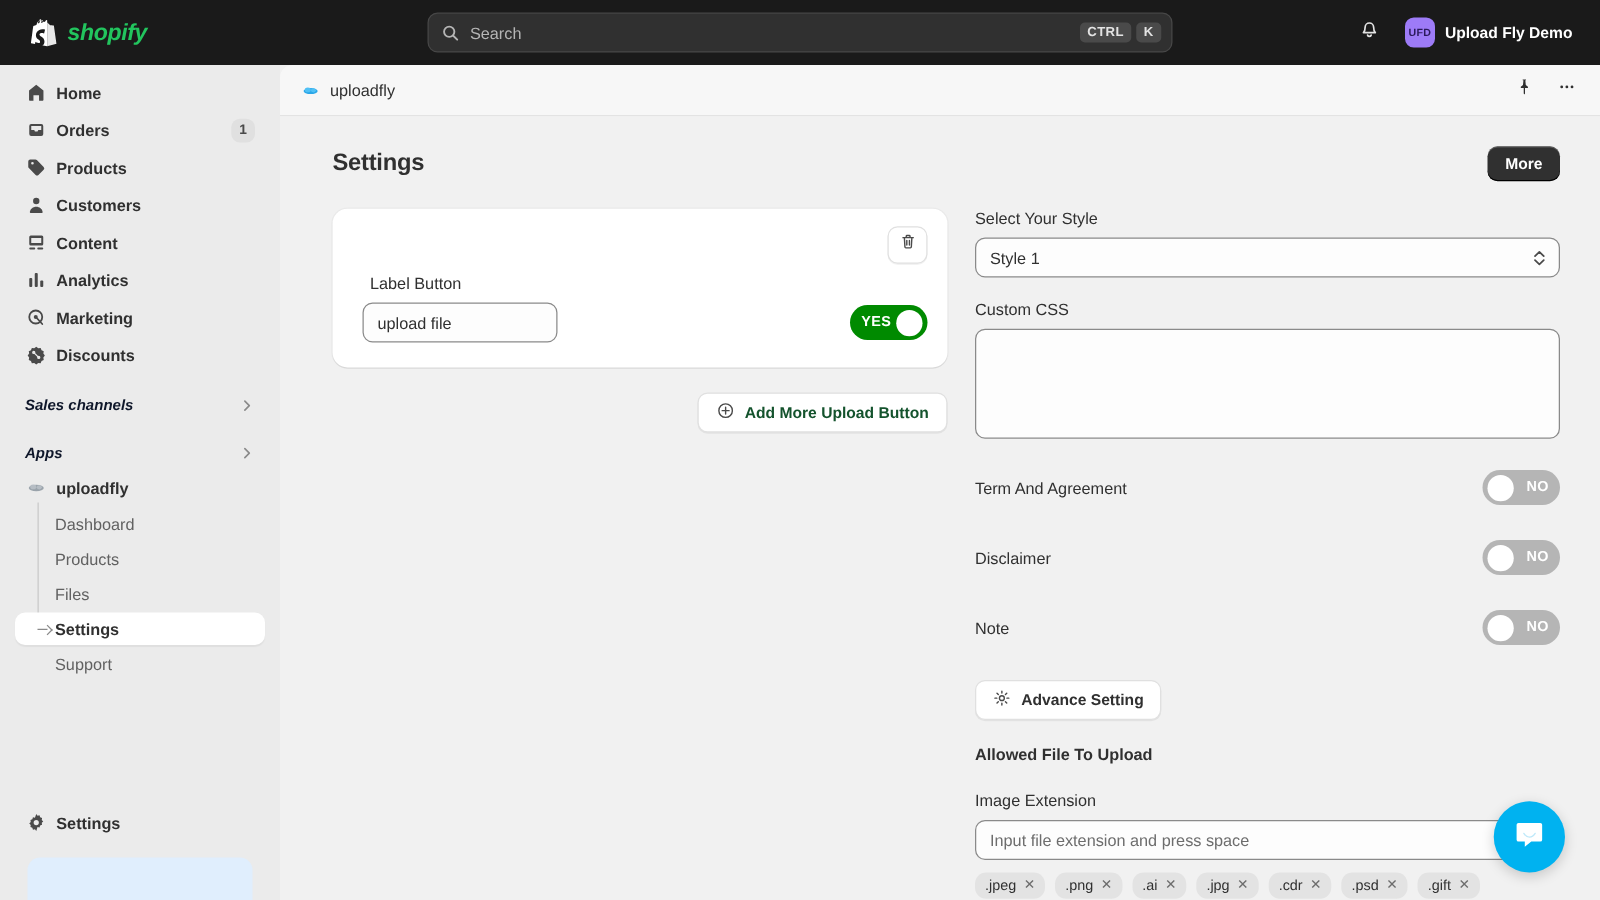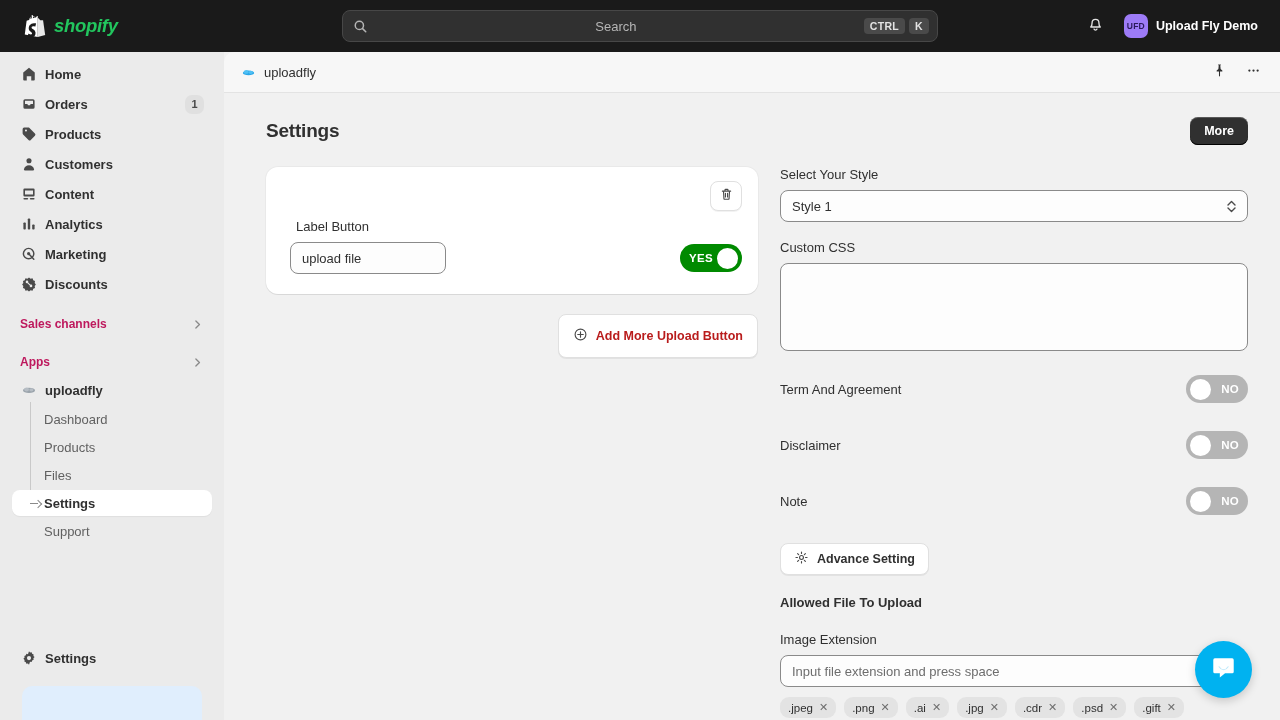--- a/index.html
+++ b/index.html
@@ -31,21 +31,21 @@
   .searchbox {
     width: 596px; height: 32px;
     background: #303030;
     border: 1px solid #474747;
     border-radius: 8px;
     display: flex; align-items: center;
     padding: 0 8px 0 10px;
     gap: 8px;
   }
   .search-ico { width: 15px; height: 15px; flex: 0 0 15px; color: #b5b5b5; }
-  .search-ph { flex: 1; color: #b5b5b5; font-size: 13px; text-align: center; }
+  .search-ph { flex: 1; color: #b5b5b5; font-size: 13px; }
   .kbd-group { display: flex; gap: 4px; }
   .kbd {
     background: #4a4a4a; color: #e3e3e3;
     font-size: 10.5px; font-weight: 600;
     border-radius: 4px;
     padding: 3px 6px; line-height: 1;
     letter-spacing: 0.3px;
   }
 
   .topright { display: flex; align-items: center; gap: 8px; }
@@ -100,22 +100,22 @@
     min-width: 19px; height: 19px;
     display: flex; align-items: center; justify-content: center;
     padding: 0 5px;
   }
 
   .section-head {
     height: 28px; margin-top: 10px;
     display: flex; align-items: center;
     padding: 0 8px;
     border-radius: 8px;
-    color: #be185d;
-    font-size: 12px; font-weight: 700;
+    color: #0f172a;
+    font-size: 12px; font-weight: 700; font-style: italic;
   }
   .section-head .sh-label { flex: 1; }
   .chev { color: #8a8a8a; width: 13px; height: 13px; }
 
   .app-row {
     height: 28px;
     display: flex; align-items: center; gap: 8px;
     padding: 0 8px;
     border-radius: 8px;
     color: #303030; font-size: 13px; font-weight: 600;
@@ -289,25 +289,25 @@
     font-size: 12.5px; font-weight: 600; color: #303030;
     box-shadow: 0 1px 0 rgba(0,0,0,0.05);
     font-family: "Liberation Sans", sans-serif;
     margin-left: 14px; margin-top: 18px;
   }
   .ghost-btn .gi { width: 15px; height: 15px; flex: 0 0 15px; display:flex;align-items:center;justify-content:center;color:#4a4a4a;}
 
   .addmore-wrap { display: flex; justify-content: flex-end; margin-top: 20px; }
   .addmore-btn {
     display: inline-flex; align-items: center; gap: 8px;
-    height: 44px; padding: 0 14px;
+    height: 32px; padding: 0 14px;
     background: #ffffff;
     border: 1px solid #e0e0e0;
     border-radius: 8px;
-    font-size: 12.5px; font-weight: 600; color: #b91c1c;
+    font-size: 12.5px; font-weight: 600; color: #14532d;
     box-shadow: 0 1px 0 rgba(0,0,0,0.06);
     font-family: "Liberation Sans", sans-serif;
   }
 
   
   .r-label { font-size: 13px; color: #303030; margin-bottom: 8px; }
   .select-wrap { position: relative; margin-bottom: 18px; }
   .select-box {
     width: 100%; height: 32px;
     border: 1px solid #8a8a8a;

